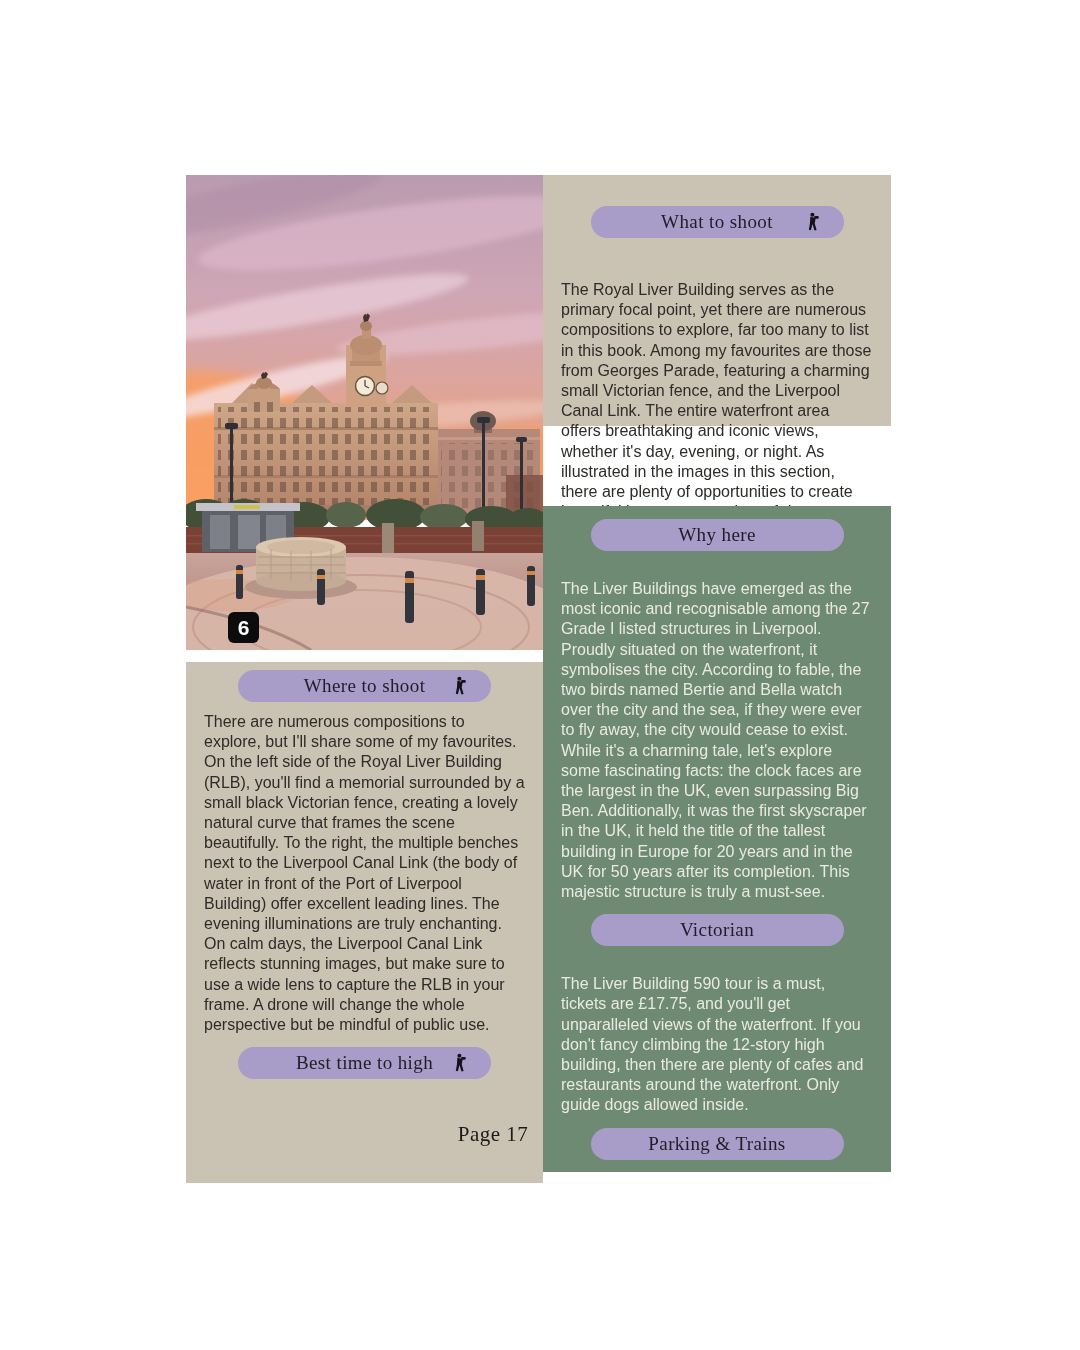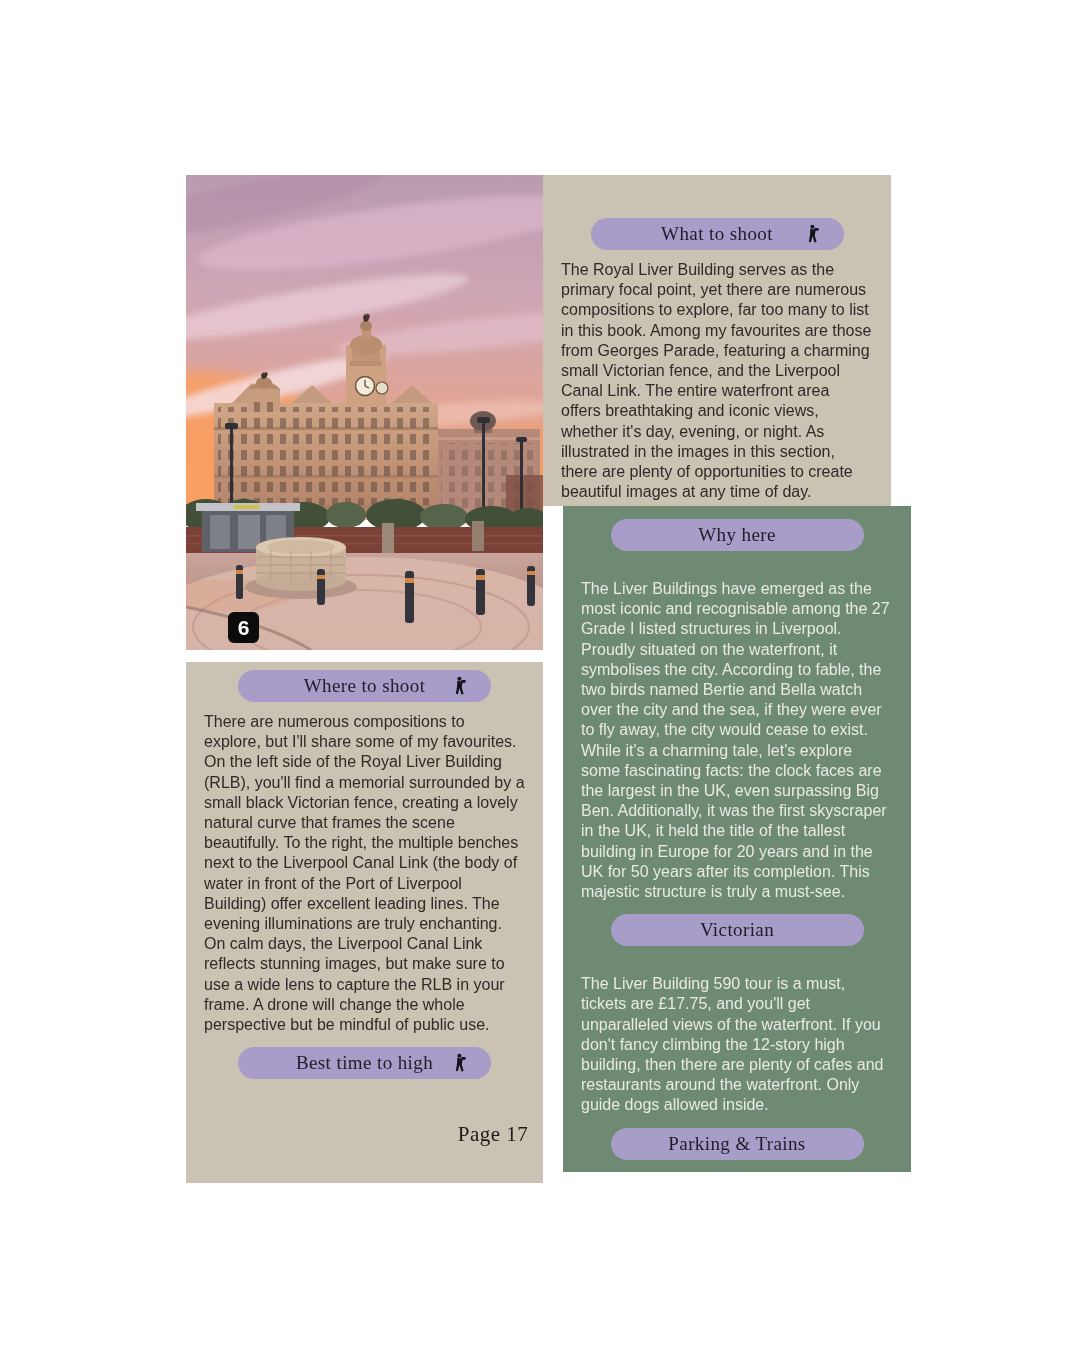--- a/index.html
+++ b/index.html
@@ -32,25 +32,25 @@
     color:#ffffff;font-size:21px;font-weight:bold;
   }
 
   
   .col{position:absolute;display:flex;flex-direction:column;align-items:center;}
   .col-left{
     left:186px;top:650px;width:357px;height:521px;
     background:var(--beige);padding-top:8px;margin-top:12px;
   }
   .col-right-top{
-    left:543px;top:175px;width:348px;height:331px;
-    background:var(--beige);padding-top:43px;
+    left:543px;top:175px;width:348px;height:251px;
+    background:var(--beige);padding-top:31px;gap:32px;
   }
   .col-right-bottom{
-    left:563px;top:506px;width:348px;height:666px;
+    left:543px;top:506px;width:348px;height:666px;
     background:var(--green);padding-top:13px;
   }
 
   
   .pill{
     position:relative;flex:none;
     width:253px;height:32px;border-radius:17px;
     background:var(--lavender);
     display:flex;align-items:center;justify-content:center;
   }

